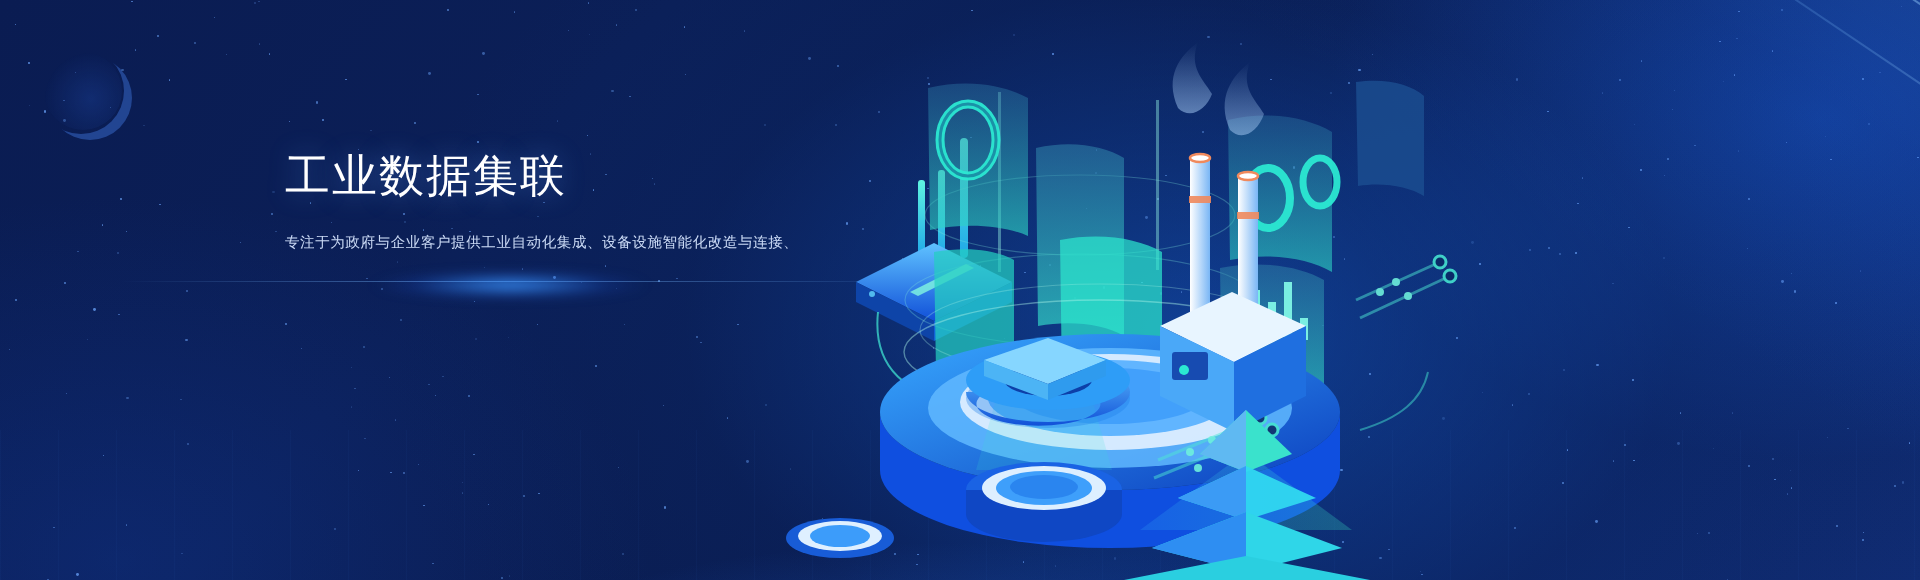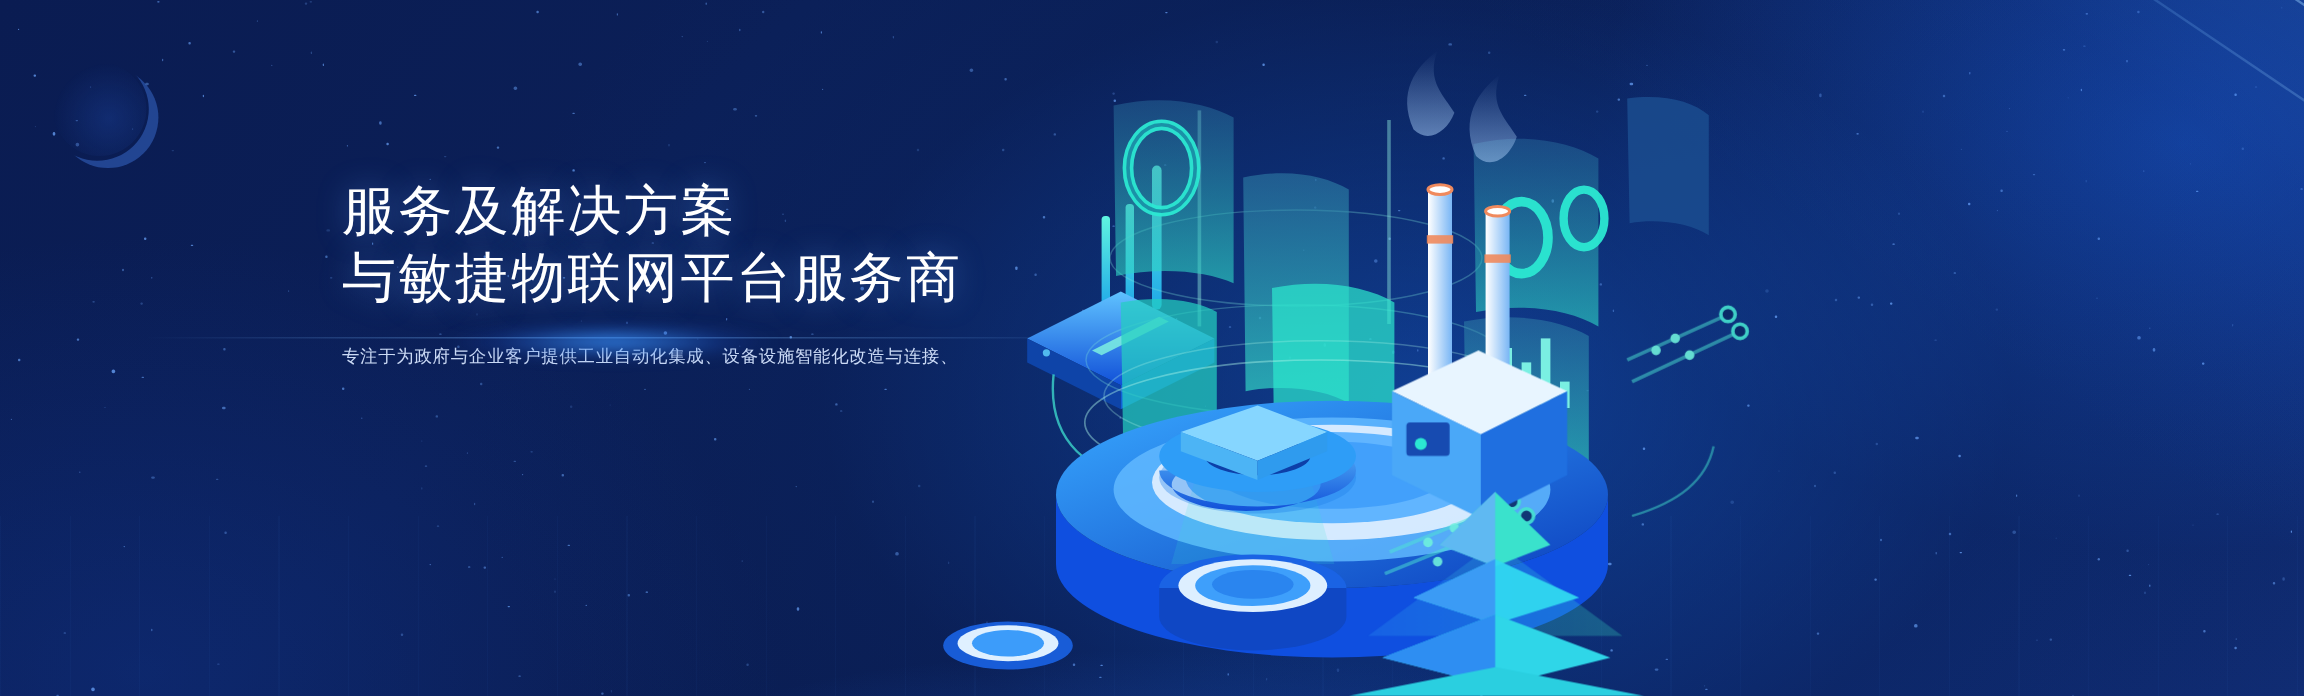--- a/index.html
+++ b/index.html
@@ -411,22 +411,21 @@
     </div>
   <div class="crescent"></div>
   <div class="lightray"></div>
 
   <div class="lightline l2"></div>
   <div class="lightline l3"></div>
   <div class="hgrid"></div>
   <div class="horizonglow"></div>
 
   <div class="copy">
-    <div class="headline">服务及解决方案</div>
-    <div class="headline">与敏捷物联网平台服务商</div>
+    <div class="headline">工业数据集联</div>
     <div class="subtitle">专注于为政府与企业客户提供工业自动化集成、设备设施智能化改造与连接、</div>
   </div>
   <div class="subline"></div>
   <div class="subglow"></div>
 
   <div class="art">
     <svg width="1160" height="580" viewBox="0 0 1160 580" xmlns="http://www.w3.org/2000/svg">
       <defs>
         <linearGradient id="gCyan" x1="0" y1="0" x2="0" y2="1">
           <stop offset="0" stop-color="#5ff4e0"></stop>

